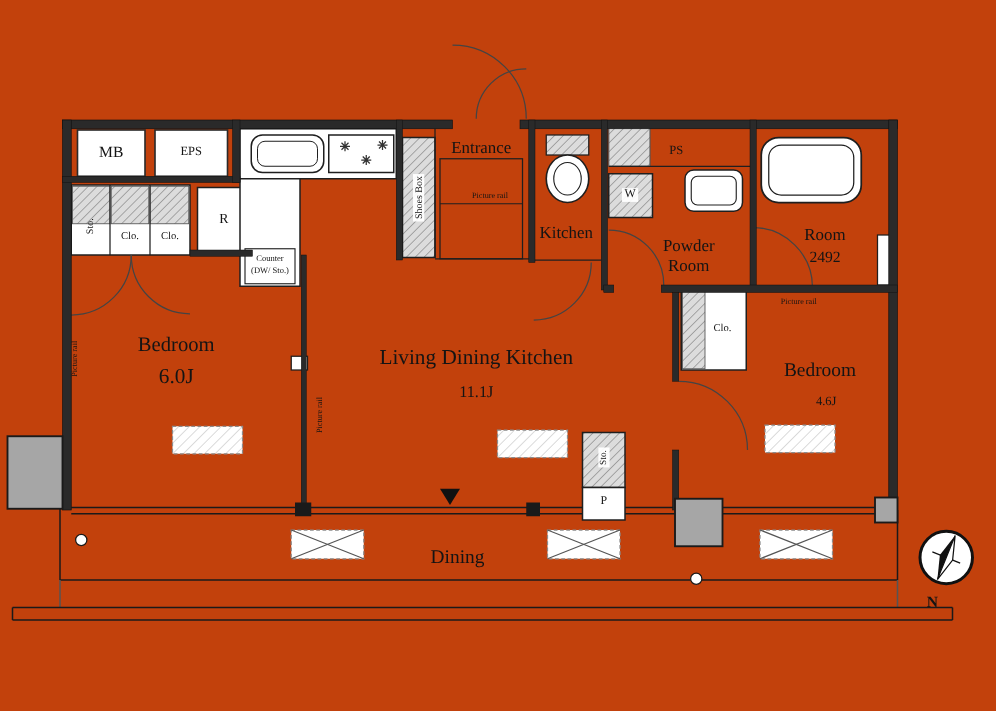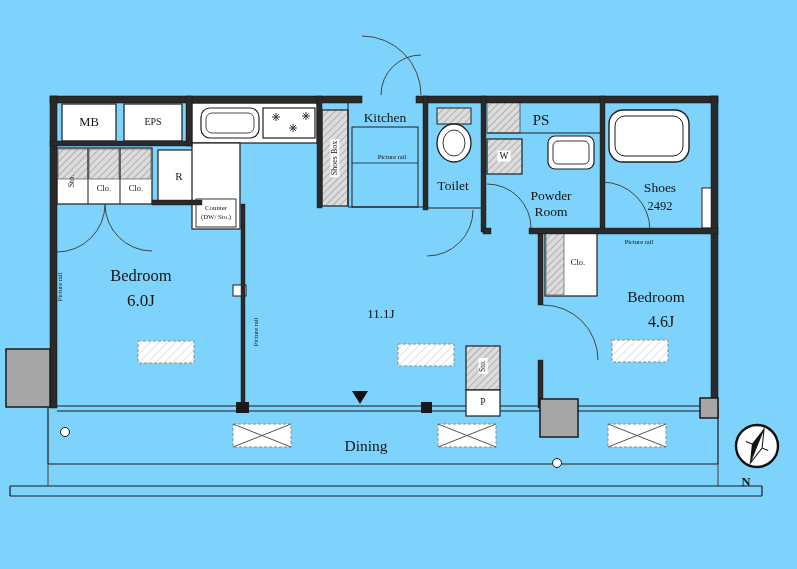--- a/index.html
+++ b/index.html
@@ -1,17 +1,17 @@
 <!DOCTYPE html>
 <html><head>
 <meta charset="utf-8">
 <style>
   * { margin:0; padding:0; box-sizing:border-box; }
   body { background:#fff; font-family:"Liberation Serif","DejaVu Serif",serif; }
-  .stage { position:relative; width:797px; height:569px; background:#7dd3fc; overflow:hidden; }
+  .stage { position:relative; width:797px; height:569px; background:#c2410c; overflow:hidden; }
   .stage svg { position:absolute; left:0; top:0; }
   .lbl { position:absolute; transform:translate(-50%,-50%); white-space:nowrap;
          color:#141414; text-align:center; line-height:1.15; }
   .lbl.v { transform:translate(-50%,-50%) rotate(-90deg); }
   .lbl.wrap { white-space:normal; }
   .chip { background:rgba(255,255,255,.92); padding:0 2px; }
 </style>
 </head>
 <body>
 
@@ -195,35 +195,36 @@
     <g transform="rotate(22 757 446)">
       <line x1="745" y1="446" x2="769" y2="446" stroke="#111" stroke-width="1"></line>
       <polygon points="757,427 751.5,446 757,465" fill="#111"></polygon>
       <polygon points="757,427 762.5,446 757,465" fill="#fff" stroke="#111" stroke-width="1"></polygon>
     </g>
   </g>
 </svg>
 
 <div class="lbl" style="left:89px;top:122px;font-size:12.5px">MB</div>
 <div class="lbl" style="left:153px;top:122px;font-size:10px">EPS</div>
-<div class="lbl" style="left:541px;top:121px;font-size:15px">PS</div>
-
-<div class="lbl" style="left:385px;top:118px;font-size:13.5px">Kitchen</div>
-<div class="lbl" style="left:453px;top:186px;font-size:13.5px">Toilet</div>
+<div class="lbl" style="left:541px;top:121px;font-size:10px">PS</div>
+
+<div class="lbl" style="left:385px;top:118px;font-size:13.5px">Entrance</div>
+<div class="lbl" style="left:453px;top:186px;font-size:13.5px">Kitchen</div>
 <div class="lbl wrap" style="left:551px;top:204px;font-size:13.5px;width:68px">Powder Room</div>
-<div class="lbl" style="left:660px;top:188px;font-size:13.5px">Shoes</div>
+<div class="lbl" style="left:660px;top:188px;font-size:13.5px">Room</div>
 <div class="lbl" style="left:660px;top:206px;font-size:12.5px">2492</div>
 
 <div class="lbl" style="left:141px;top:276px;font-size:16.5px">Bedroom</div>
 <div class="lbl" style="left:141px;top:301px;font-size:17px">6.0J</div>
 
+<div class="lbl" style="left:381px;top:286px;font-size:17px">Living Dining Kitchen</div>
 <div class="lbl" style="left:381px;top:314px;font-size:13px">11.1J</div>
 
 <div class="lbl" style="left:656px;top:297px;font-size:15.5px">Bedroom</div>
-<div class="lbl" style="left:661px;top:322px;font-size:16px">4.6J</div>
+<div class="lbl" style="left:661px;top:322px;font-size:10px">4.6J</div>
 
 <div class="lbl" style="left:366px;top:446px;font-size:15.5px">Dining</div>
 
 <div class="lbl v" style="left:72px;top:181px;font-size:8px">Sto.</div>
 <div class="lbl" style="left:104px;top:189px;font-size:8.5px">Clo.</div>
 <div class="lbl" style="left:136px;top:189px;font-size:8.5px">Clo.</div>
 <div class="lbl" style="left:179px;top:176px;font-size:11px">R</div>
 
 <div class="lbl" style="left:216px;top:213px;font-size:6.8px;line-height:1.3">
   <div>Counter</div>

